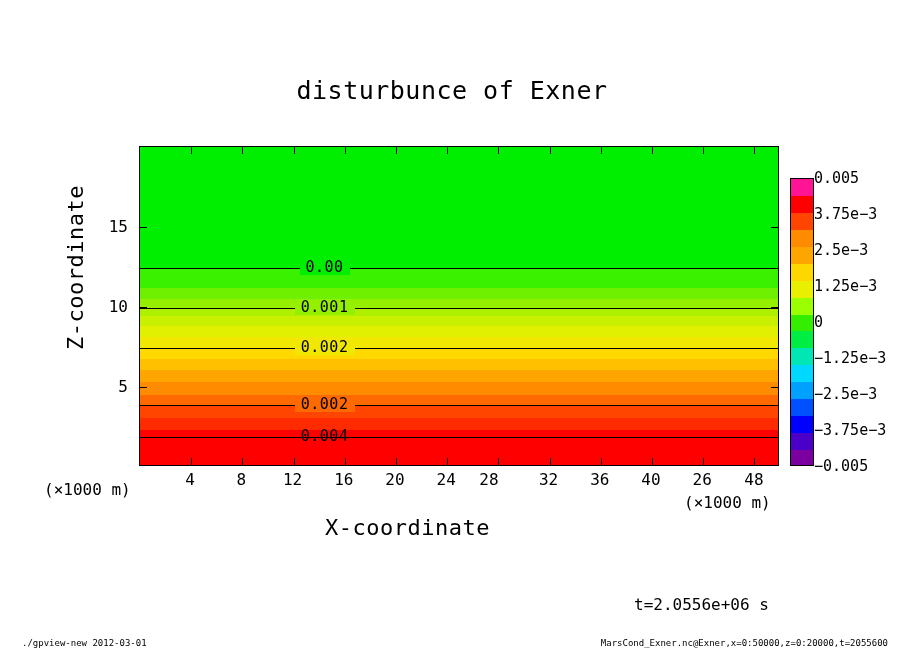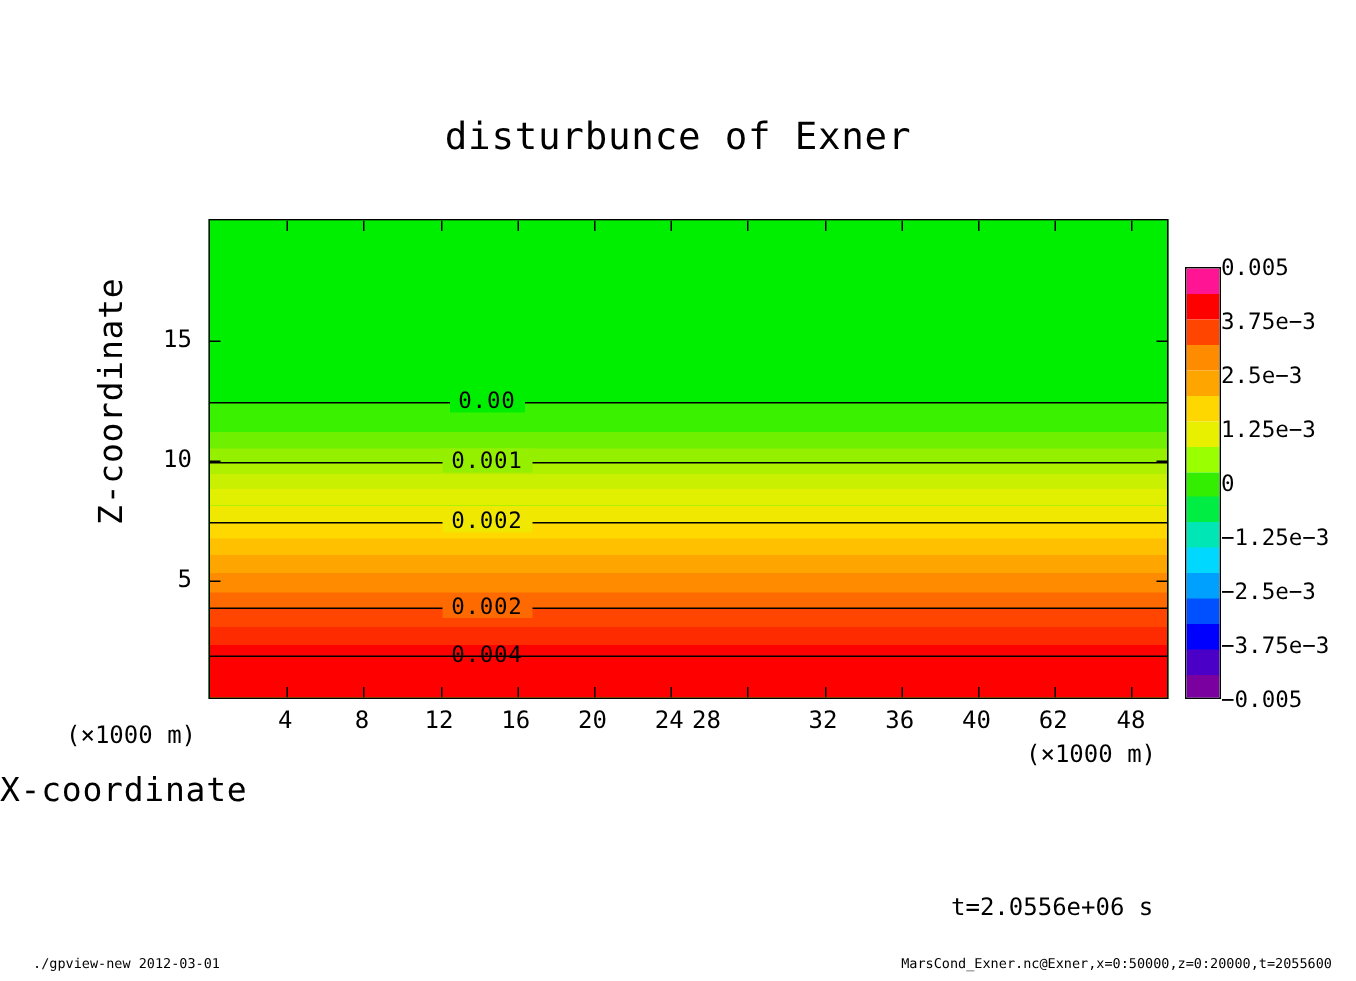--- a/index.html
+++ b/index.html
@@ -120,21 +120,21 @@
     text-align: right;
     width: 40px;
     left: 88px;
   }
 
   .xlabel {
     position: absolute;
     left: 0;
     top: 515px;
     width: 815px;
-    text-align: left;
+    text-align: center;
     font-size: 22px;
     letter-spacing: 0.5px;
   }
   .ylabel {
     position: absolute;
     left: -25px;
     top: 255px;
     width: 200px;
     text-align: center;
     font-size: 22px;
@@ -288,25 +288,25 @@
       <div class="label-mask" style="left: 324.6px; top: 436.4px; width: 60px; height: 16px; background: transparent;"></div>
       <div class="contour-label" style="left: 324.6px; top: 436.4px;">0.004</div>
     </div>
   <div id="xticklabels">
       <div class="xticklabel" style="left: 190.2px;">4</div>
       <div class="xticklabel" style="left: 241.4px;">8</div>
       <div class="xticklabel" style="left: 292.6px;">12</div>
       <div class="xticklabel" style="left: 343.8px;">16</div>
       <div class="xticklabel" style="left: 395px;">20</div>
       <div class="xticklabel" style="left: 446.2px;">24</div>
-      <div class="xticklabel" style="left: 471px;">28</div>
+      <div class="xticklabel" style="left: 489px;">28</div>
       <div class="xticklabel" style="left: 548.6px;">32</div>
       <div class="xticklabel" style="left: 599.8px;">36</div>
       <div class="xticklabel" style="left: 651px;">40</div>
-      <div class="xticklabel" style="left: 702.2px;">62</div>
+      <div class="xticklabel" style="left: 702.2px;">26</div>
       <div class="xticklabel" style="left: 754px;">48</div>
     </div>
   <div id="yticklabels">
       <div class="yticklabel" style="top: 386px;">5</div>
       <div class="yticklabel" style="top: 306px;">10</div>
       <div class="yticklabel" style="top: 226px;">15</div>
     </div>
 
   <div class="unit-left">(×1000 m)</div>
   <div class="unit-right">(×1000 m)</div>

